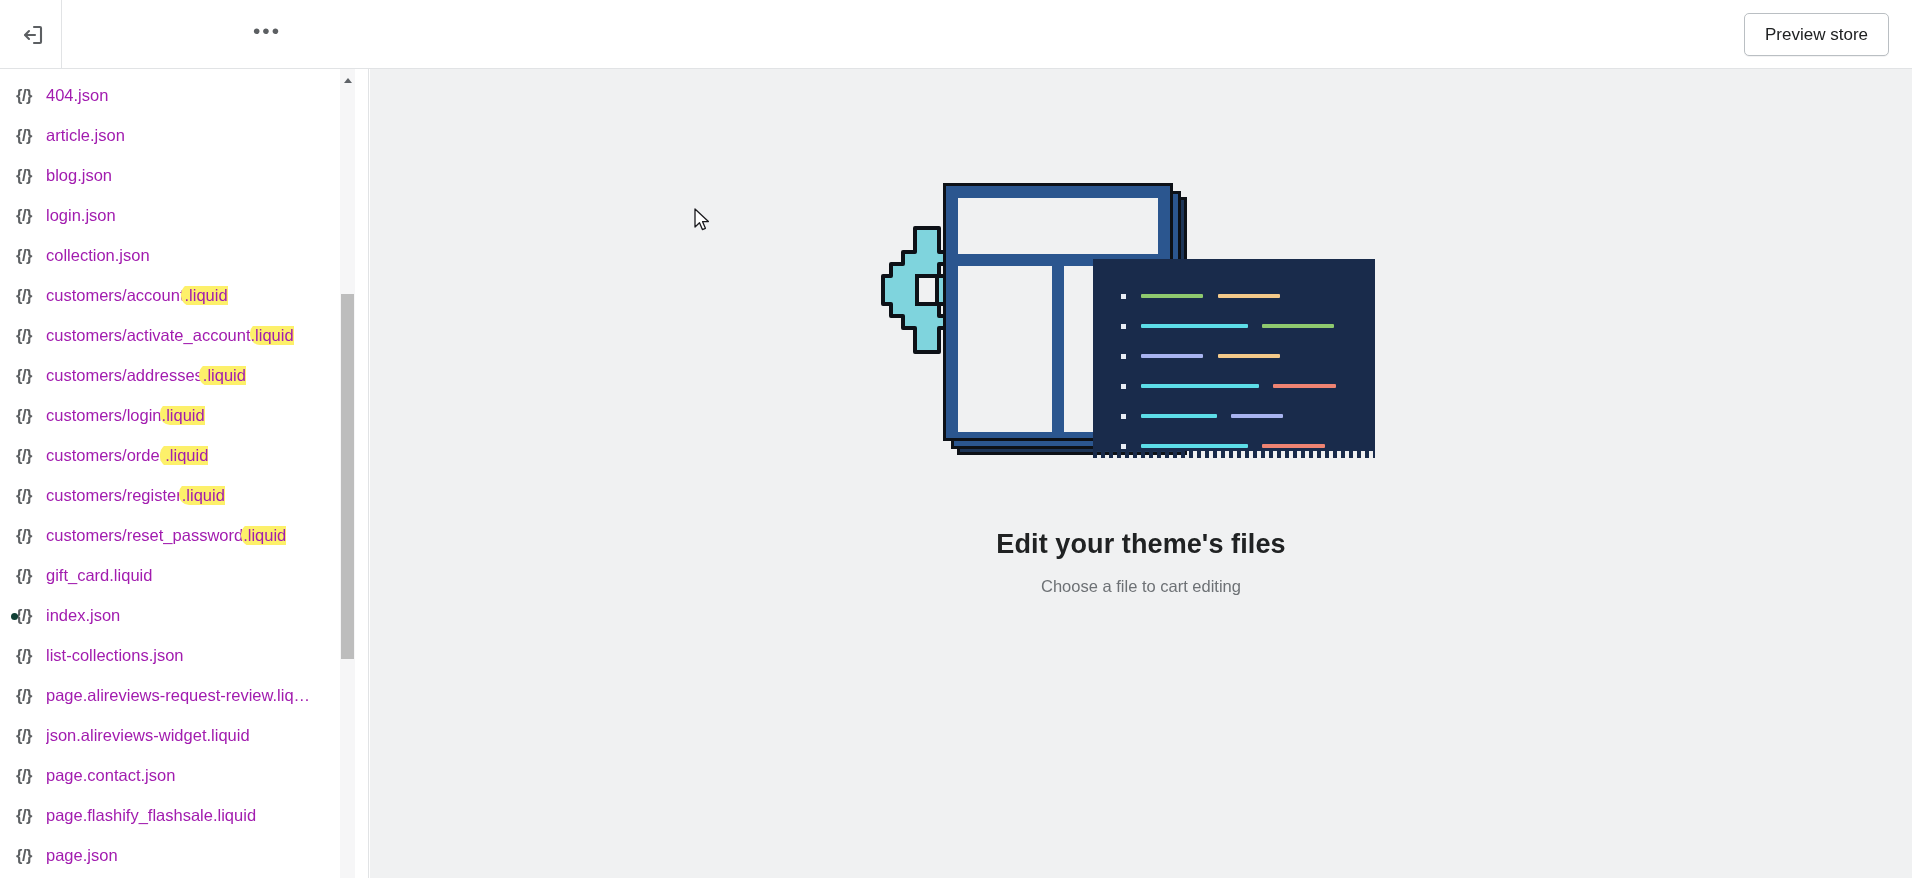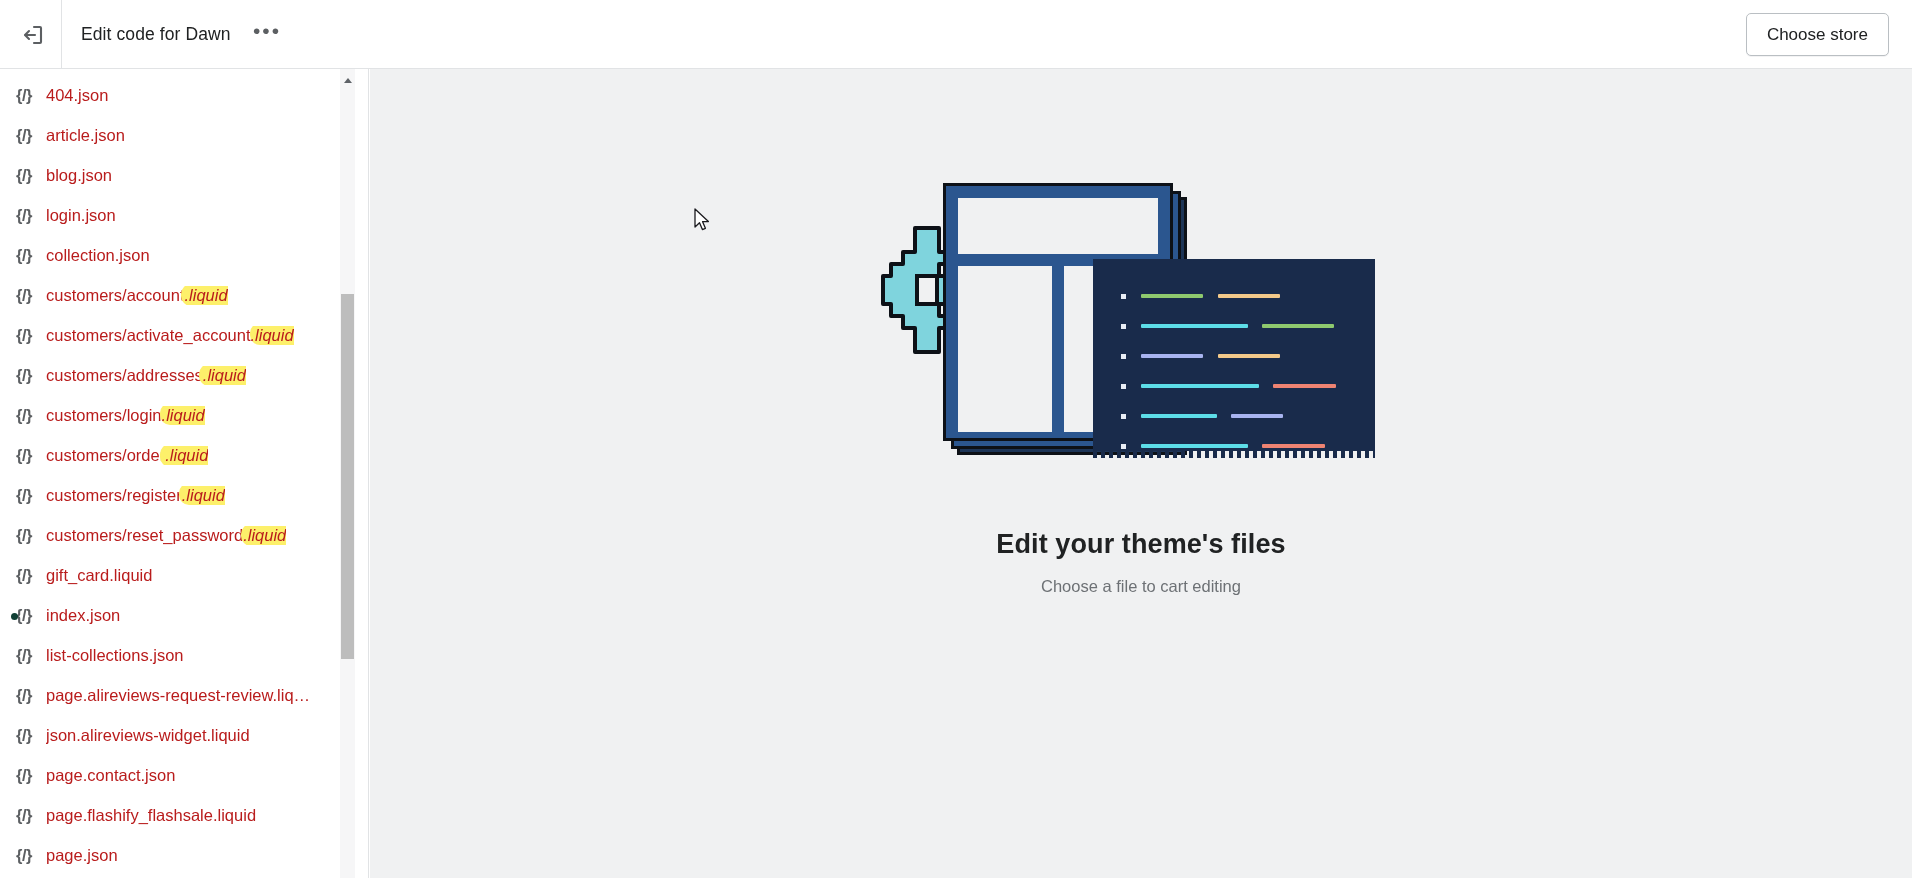--- a/index.html
+++ b/index.html
@@ -81,30 +81,29 @@
     background: #104035;
   }
   .file-icon {
     width: 30px; flex: 0 0 30px;
     font-size: 16.5px; font-weight: 700;
     color: #5c5f62;
     font-family: "Liberation Sans", sans-serif;
     letter-spacing: -0.5px;
   }
   .file-name {
-    font-size: 16.5px; color: #b91c1c;
+    font-size: 16.5px; color: #a21caf;
     white-space: nowrap; overflow: hidden;
     position: relative;
     max-width: 285px;
     text-overflow: ellipsis;
   }
   .file-name .hl {
     position: relative;
     z-index: 1;
-    font-style: italic;
   }
   .file-name .hl::before {
     content: "";
     position: absolute;
     background: #fdf06a;
     border-radius: 10px;
     z-index: -1;
   }
 
   
@@ -241,23 +240,22 @@
 
 <div class="topbar">
   <div class="exit-btn">
     <svg width="24" height="24" viewBox="0 0 24 24" fill="none">
       <path d="M13 4h6a1 1 0 0 1 1 1v14a1 1 0 0 1-1 1h-6" stroke="#5c5f62" stroke-width="2.1" stroke-linecap="round" stroke-linejoin="round"></path>
       <path d="M14 12H4.5" stroke="#5c5f62" stroke-width="2.1" stroke-linecap="round"></path>
       <path d="M8 8l-4 4 4 4" stroke="#5c5f62" stroke-width="2.1" stroke-linecap="round" stroke-linejoin="round"></path>
     </svg>
   </div>
   <div class="topbar-divider"></div>
-  <div class="topbar-title">Edit code for Dawn</div>
   <div class="topbar-more">•••</div>
-  <div class="preview-btn">Choose store</div>
+  <div class="preview-btn">Preview store</div>
 </div>
 
 <div class="sidebar">
   <div class="filelist" id="filelist">
       <div class="file-row">
         <span class="file-icon">{/}</span>
         <span class="file-name">404.json</span>
       </div>
       <div class="file-row">
         <span class="file-icon">{/}</span>

